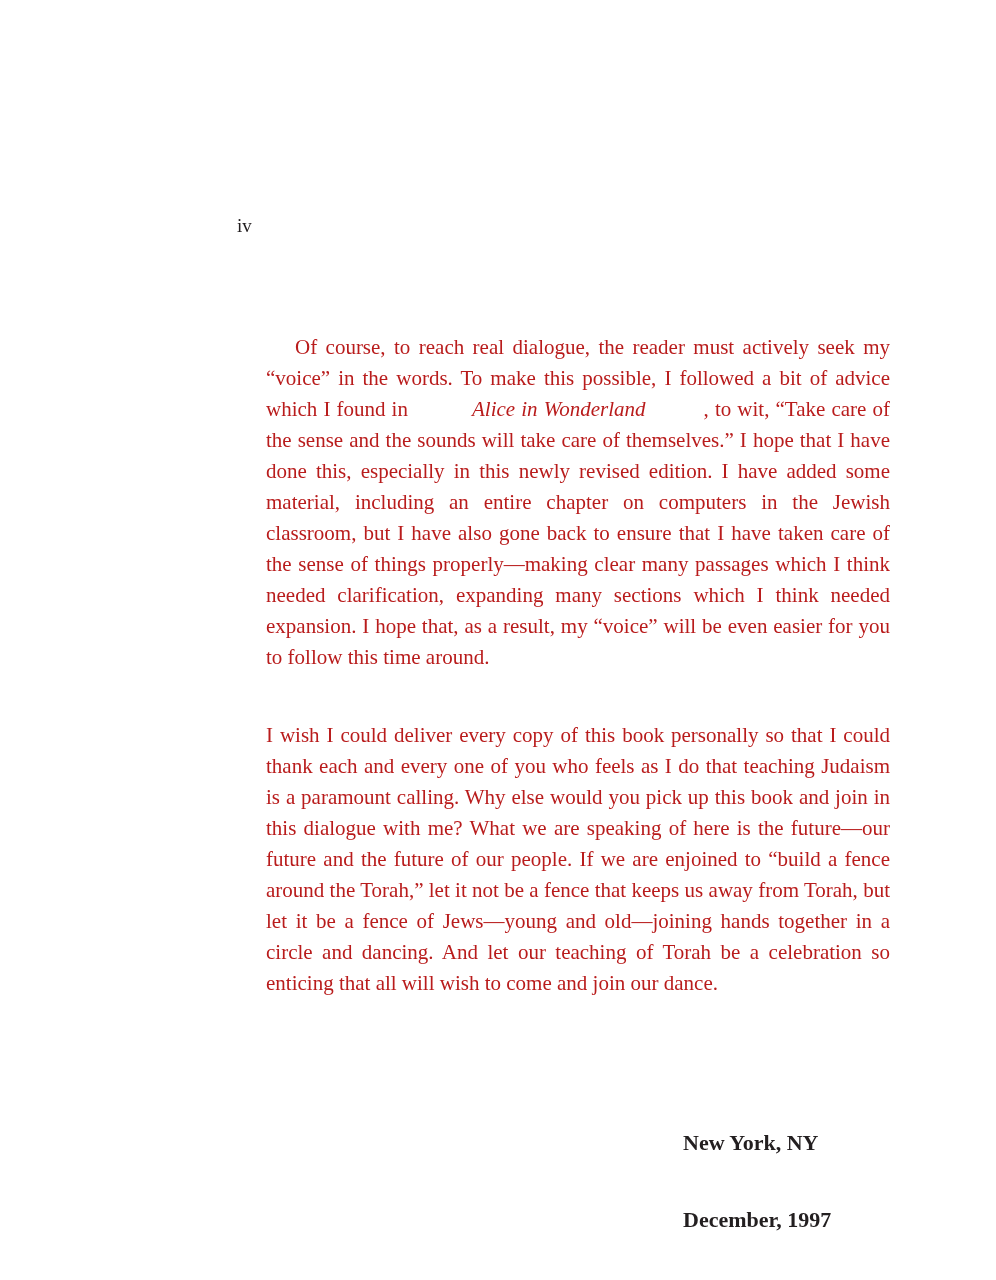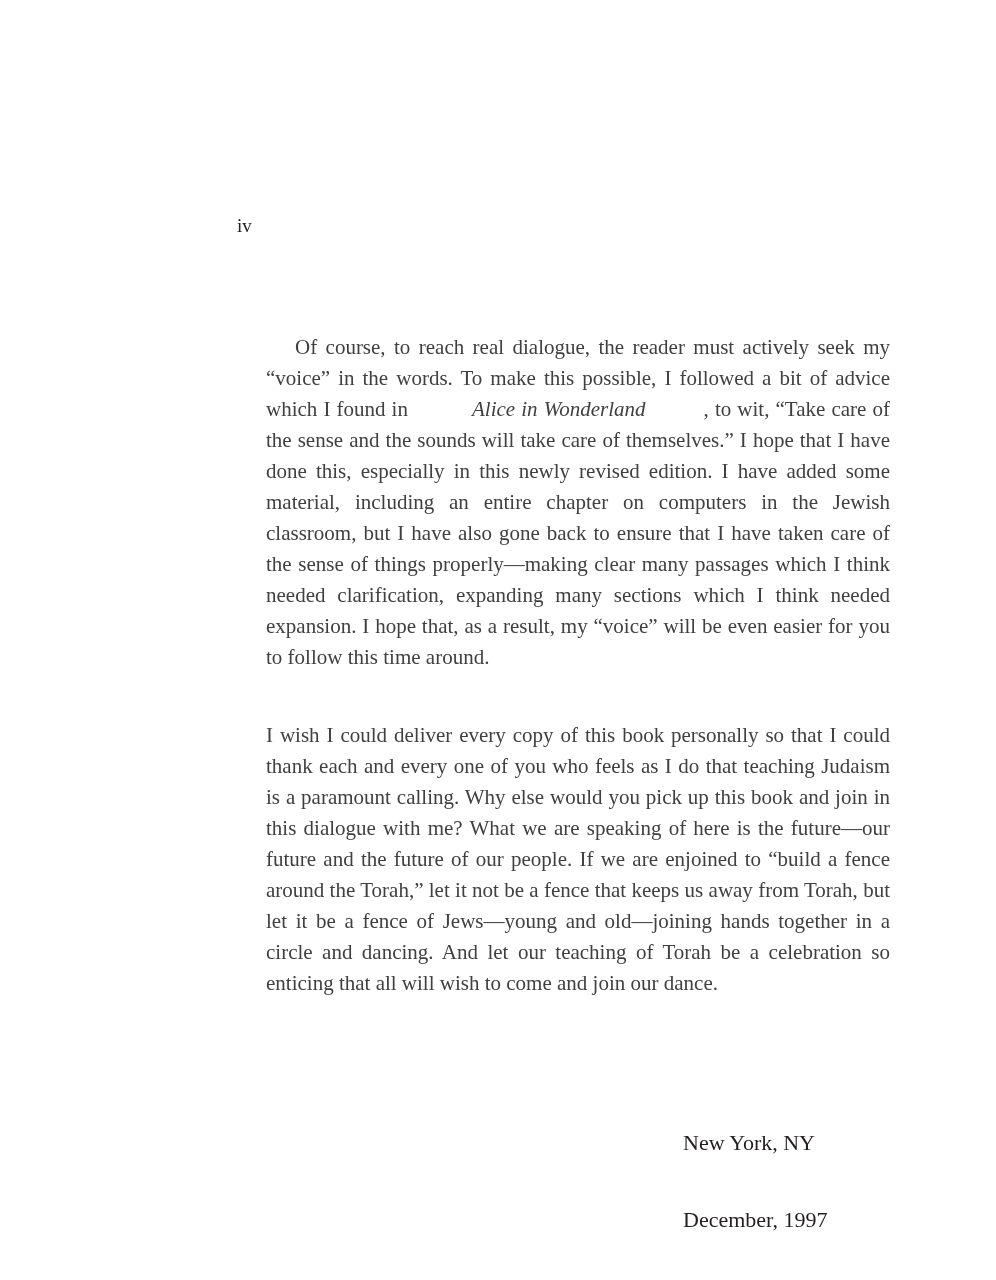--- a/index.html
+++ b/index.html
@@ -33,21 +33,21 @@
 
   .body-text {
     margin-top: 30px;
   }
 
   .body-text p {
     font-size: 21px;
     line-height: 31px;
     text-align: justify;
     text-justify: inter-word;
-    color: #404040;
+    color: #b91c1c;
     margin-bottom: 3px;
   }
 
   .body-text p em {
     font-style: italic;
   }
 
   .signature-block {
     margin-top: 43px;
     margin-left: 428px;
@@ -56,21 +56,21 @@
   }
 
   .signature-name {
     font-weight: bold;
     font-size: 23px;
     letter-spacing: 0.5px;
   }
 
   .signature-location,
   .signature-date {
-    font-weight: normal;
+    font-weight: bold;
   }
 </style>
 </head>
 <body>
 
 <div class="page">
   <div class="page-inner">
 
     <div class="page-number">iv</div>
 

